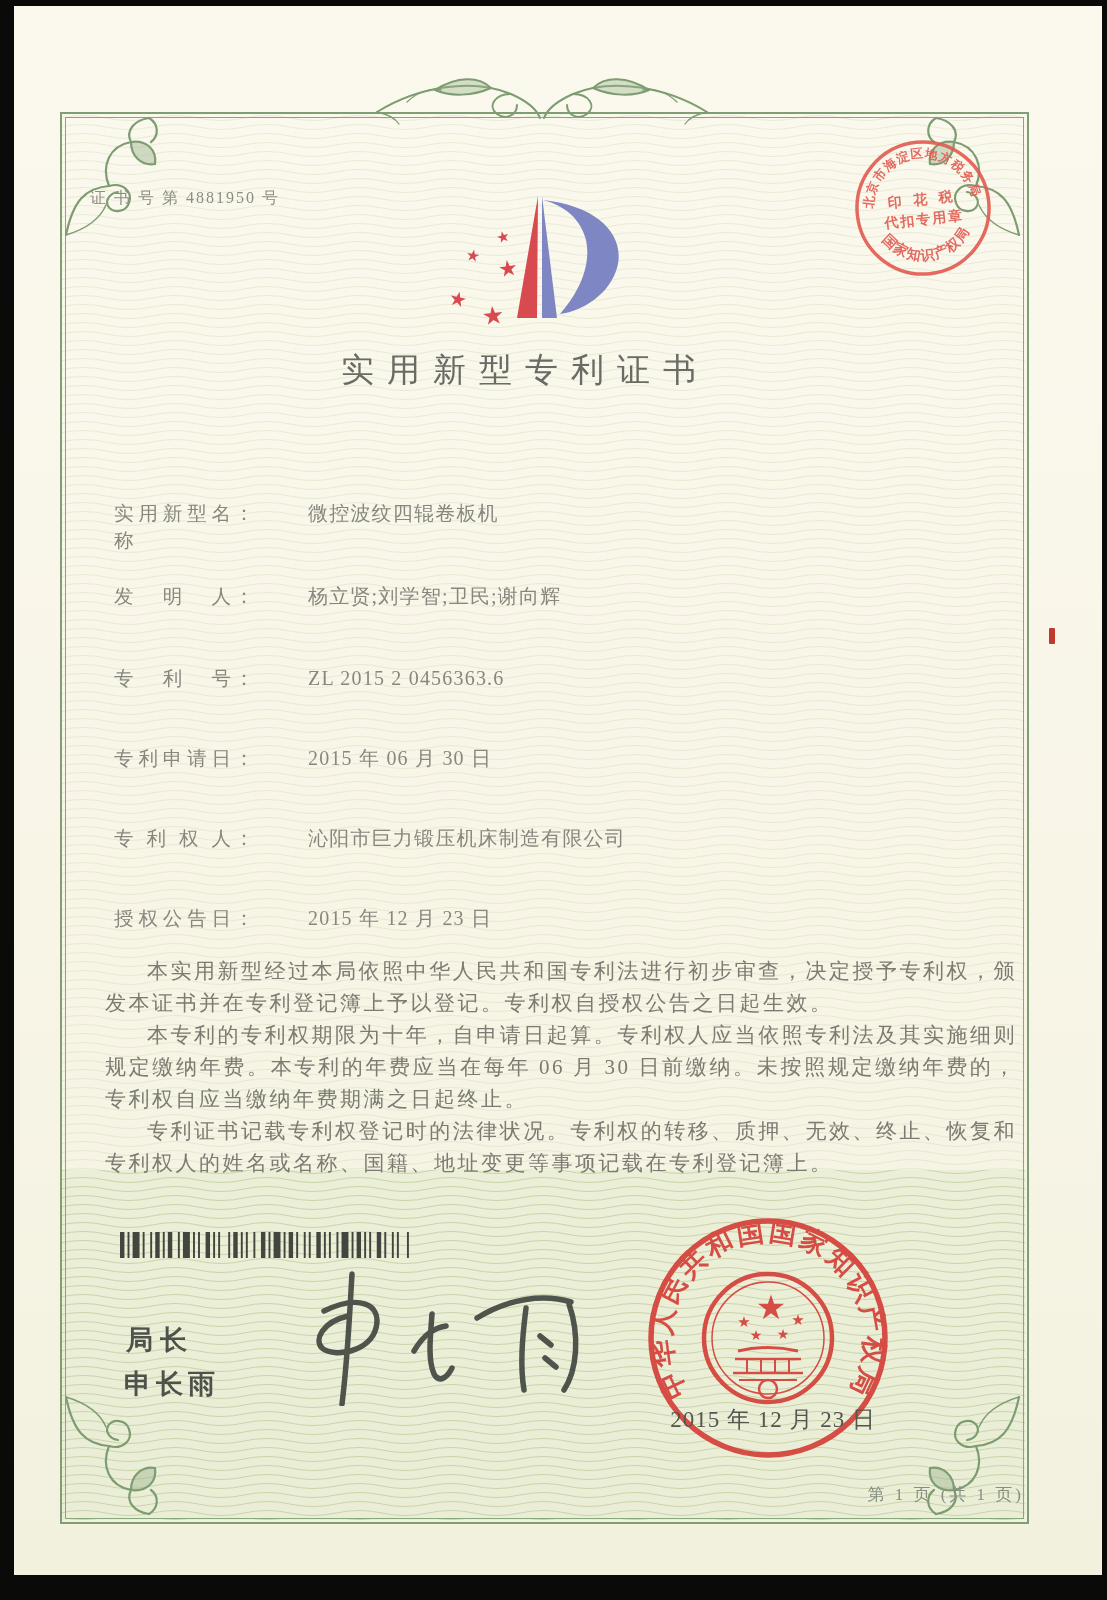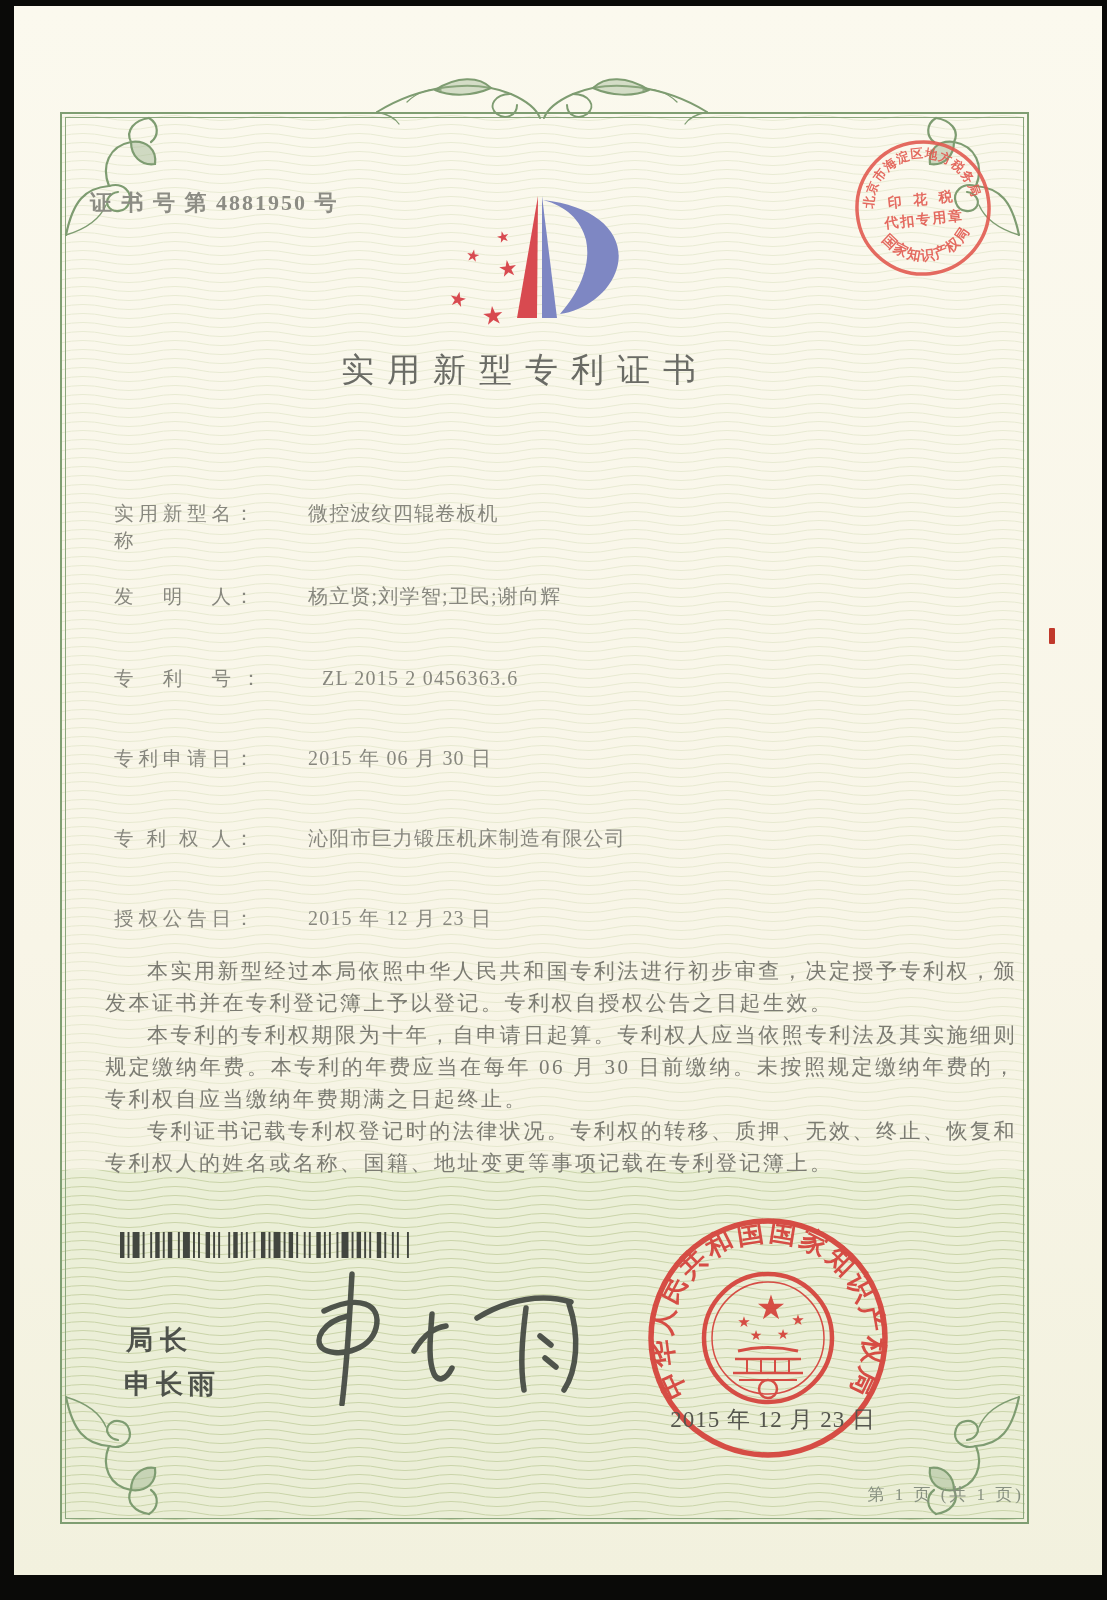--- a/index.html
+++ b/index.html
@@ -14,34 +14,34 @@
   }
   .waves{position:absolute;left:46px;top:106px;z-index:0;pointer-events:none;}
   .frame{
     position:absolute;left:46px;top:106px;width:965px;height:1408px;
     border:2px solid #7f9e72;z-index:1;pointer-events:none;
   }
   .frame::before{content:"";position:absolute;inset:3px;border:1px solid #8aa67c;}
   .orn{position:absolute;left:0;top:0;z-index:2;pointer-events:none;}
   .cert-number{
     position:absolute;left:76px;top:182px;z-index:3;
-    font-size:22px;letter-spacing:2px;color:#8c8c84;font-weight:bold;
+    font-size:16px;letter-spacing:2px;color:#8c8c84;
   }
   .logo{position:absolute;left:430px;top:182px;z-index:3;}
   .tax-seal{position:absolute;left:839px;top:132px;z-index:4;transform:rotate(-6deg);opacity:.9;}
   .title{
     position:absolute;left:46px;top:342px;width:930px;z-index:3;
     text-align:center;font-size:33px;font-weight:500;color:#6a6b65;letter-spacing:13px;margin:0;
   }
   .field{position:absolute;left:100px;z-index:3;display:flex;align-items:baseline;
     font-size:20px;color:#87877e;letter-spacing:1px;}
   .field .lbl{display:inline-block;width:118px;font-size:19.5px;text-align:justify;text-align-last:justify;}
   .field .colon{margin:0 6px 0 2px;}
   .field .val{letter-spacing:1.2px;white-space:nowrap;margin-left:47px;}
-  .f0{top:494px;} .f1{top:577px;} .f2{top:659px;gap:7px;} .f3{top:739px;} .f4{top:819px;} .f5{top:899px;}
+  .f0{top:494px;} .f1{top:577px;} .f2{top:659px;} .f3{top:739px;} .f4{top:819px;} .f5{top:899px;}
   .body-text{
     position:absolute;left:91px;top:949px;width:912px;z-index:3;
     font-size:21px;line-height:32px;color:#7b7b72;letter-spacing:2.5px;text-align:justify;
   }
   .body-text p{margin:0;text-indent:2em;}
   .barcode{position:absolute;left:106px;top:1226px;z-index:3;}
   .signer-title{position:absolute;left:112px;top:1316px;z-index:3;
     font-family:"Liberation Sans","DejaVu Sans",sans-serif;
     font-size:27px;font-weight:600;letter-spacing:7px;color:#4e524b;}
   .signer-name{position:absolute;left:110px;top:1360px;z-index:3;

